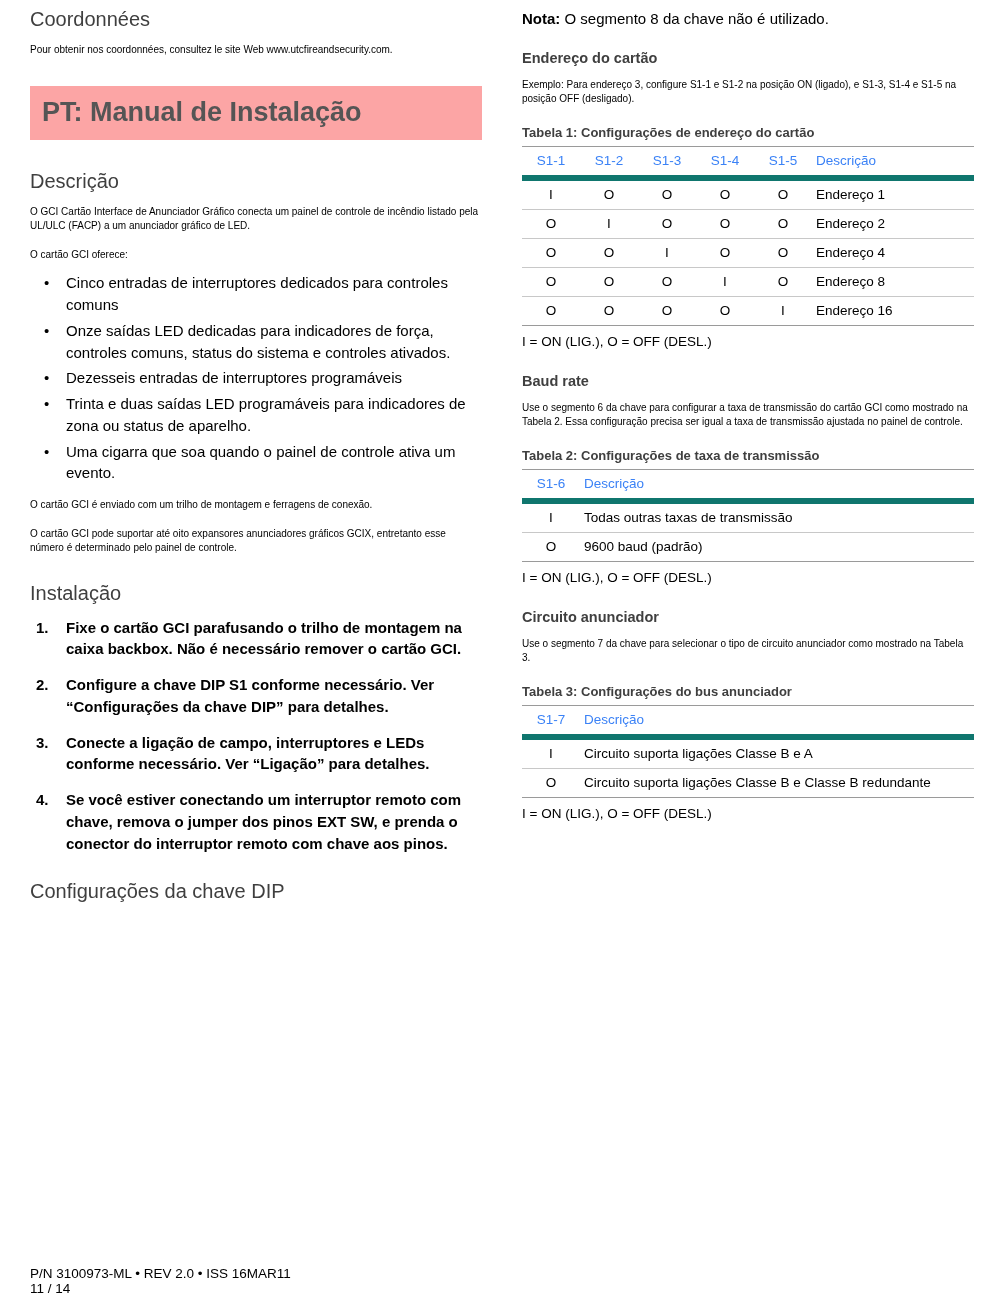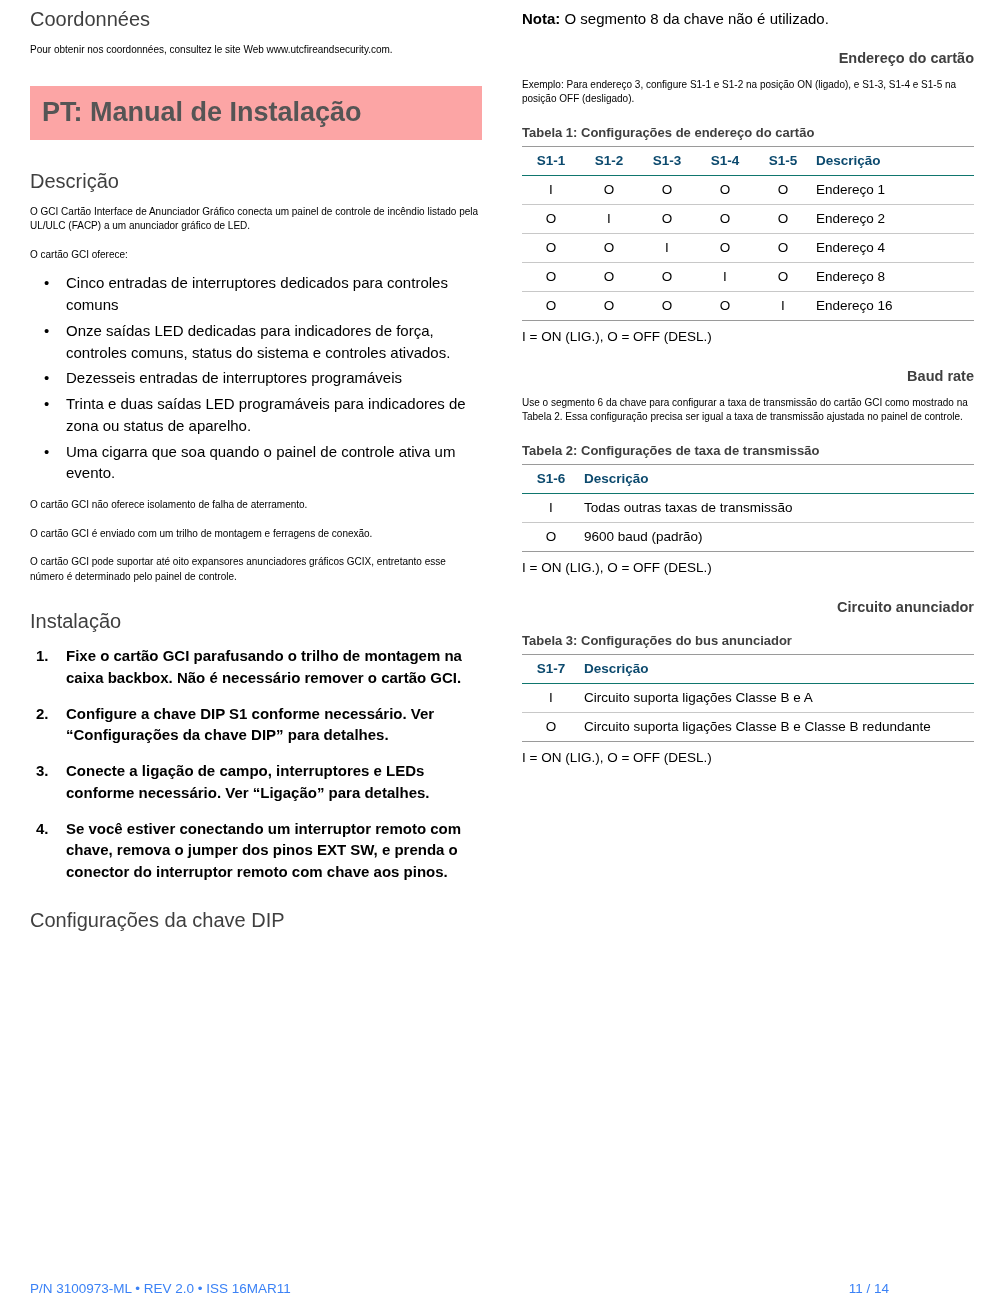--- a/index.html
+++ b/index.html
@@ -46,21 +46,20 @@
     margin: 26px 0 12px 0;
   }
   h2.sec.first {
     margin-top: 0;
   }
   h3.sub {
     font-size: 14.5px;
     font-weight: bold;
     color: #3f3f3f;
     margin: 24px 0 12px 0;
-    text-align: right;
   }
   p {
     font-size: 10px;
     line-height: 1.45;
     margin: 0 0 14px 0;
     color: #000;
   }
   p.tight {
     margin-bottom: 10px;
   }
@@ -116,26 +115,26 @@
     font-weight: bold;
     color: #3f3f3f;
     margin: 18px 0 6px 0;
   }
   table.dip {
     border-collapse: collapse;
     width: 100%;
     font-size: 13.5px;
   }
   table.dip th {
-    font-weight: bold;
+    font-weight: normal;
     text-align: left;
     padding: 6px 4px 7px 4px;
     border-top: 1px solid #9a9a9a;
-    border-bottom: 1px solid #0f766e;
-    color: #0c4a6e;
+    border-bottom: 6px solid #0f766e;
+    color: #3b82f6;
   }
   table.dip td {
     padding: 6px 4px 7px 4px;
     border-bottom: 1px solid #c8c8c8;
   }
   table.dip tr:last-child td {
     border-bottom: 1px solid #9a9a9a;
   }
   table.dip .c {
     text-align: center;
@@ -148,21 +147,22 @@
     margin: 8px 0 0 0;
   }
   .footer {
     position: absolute;
     left: 30px;
     right: 30px;
     bottom: 18px;
     display: flex;
     justify-content: space-between;
     font-size: 13.5px;
-    color: #3b82f6;
+    color: #000000;
+    flex-direction: column;
   }
 </style>
 </head>
 <body>
 
 <div class="page">
   <div class="columns">
 
     <div class="col">
       <h2 class="sec first">Coordonnées</h2>
@@ -175,21 +175,20 @@
       <p class="tight">O cartão GCI oferece:</p>
 
       <ul class="bullets">
         <li>Cinco entradas de interruptores dedicados para controles comuns</li>
         <li>Onze saídas LED dedicadas para indicadores de força, controles comuns, status do sistema e controles ativados.</li>
         <li>Dezesseis entradas de interruptores programáveis</li>
         <li>Trinta e duas saídas LED programáveis para indicadores de zona ou status de aparelho.</li>
         <li>Uma cigarra que soa quando o painel de controle ativa um evento.</li>
       </ul>
 
-      <p>O cartão GCI não oferece isolamento de falha de aterramento.</p>
       <p>O cartão GCI é enviado com um trilho de montagem e ferragens de conexão.</p>
       <p>O cartão GCI pode suportar até oito expansores anunciadores gráficos GCIX, entretanto esse número é determinado pelo painel de controle.</p>
 
       <h2 class="sec">Instalação</h2>
       <ol class="steps">
         <li>Fixe o cartão GCI parafusando o trilho de montagem na caixa backbox. Não é necessário remover o cartão GCI.</li>
         <li>Configure a chave DIP S1 conforme necessário. Ver “Configurações da chave DIP” para detalhes.</li>
         <li>Conecte a ligação de campo, interruptores e LEDs conforme necessário. Ver “Ligação” para detalhes.</li>
         <li>Se você estiver conectando um interruptor remoto com chave, remova o jumper dos pinos EXT SW, e prenda o conector do interruptor remoto com chave aos pinos.</li>
       </ol>
@@ -292,20 +291,21 @@
           </tr>
           <tr>
             <td class="c">O</td>
             <td>9600 baud (padrão)</td>
           </tr>
         </tbody>
       </table>
       <div class="legend">I = ON (LIG.), O = OFF (DESL.)</div>
 
       <h3 class="sub">Circuito anunciador</h3>
+      <p>Use o segmento 7 da chave para selecionar o tipo de circuito anunciador como mostrado na Tabela 3.</p>
 
       <div class="tbl-caption">Tabela 3: Configurações do bus anunciador</div>
       <table class="dip">
         <colgroup>
             <col class="seg">
             <col>
           </colgroup>
         <thead>
           <tr>
             <th class="c">S1-7</th>

